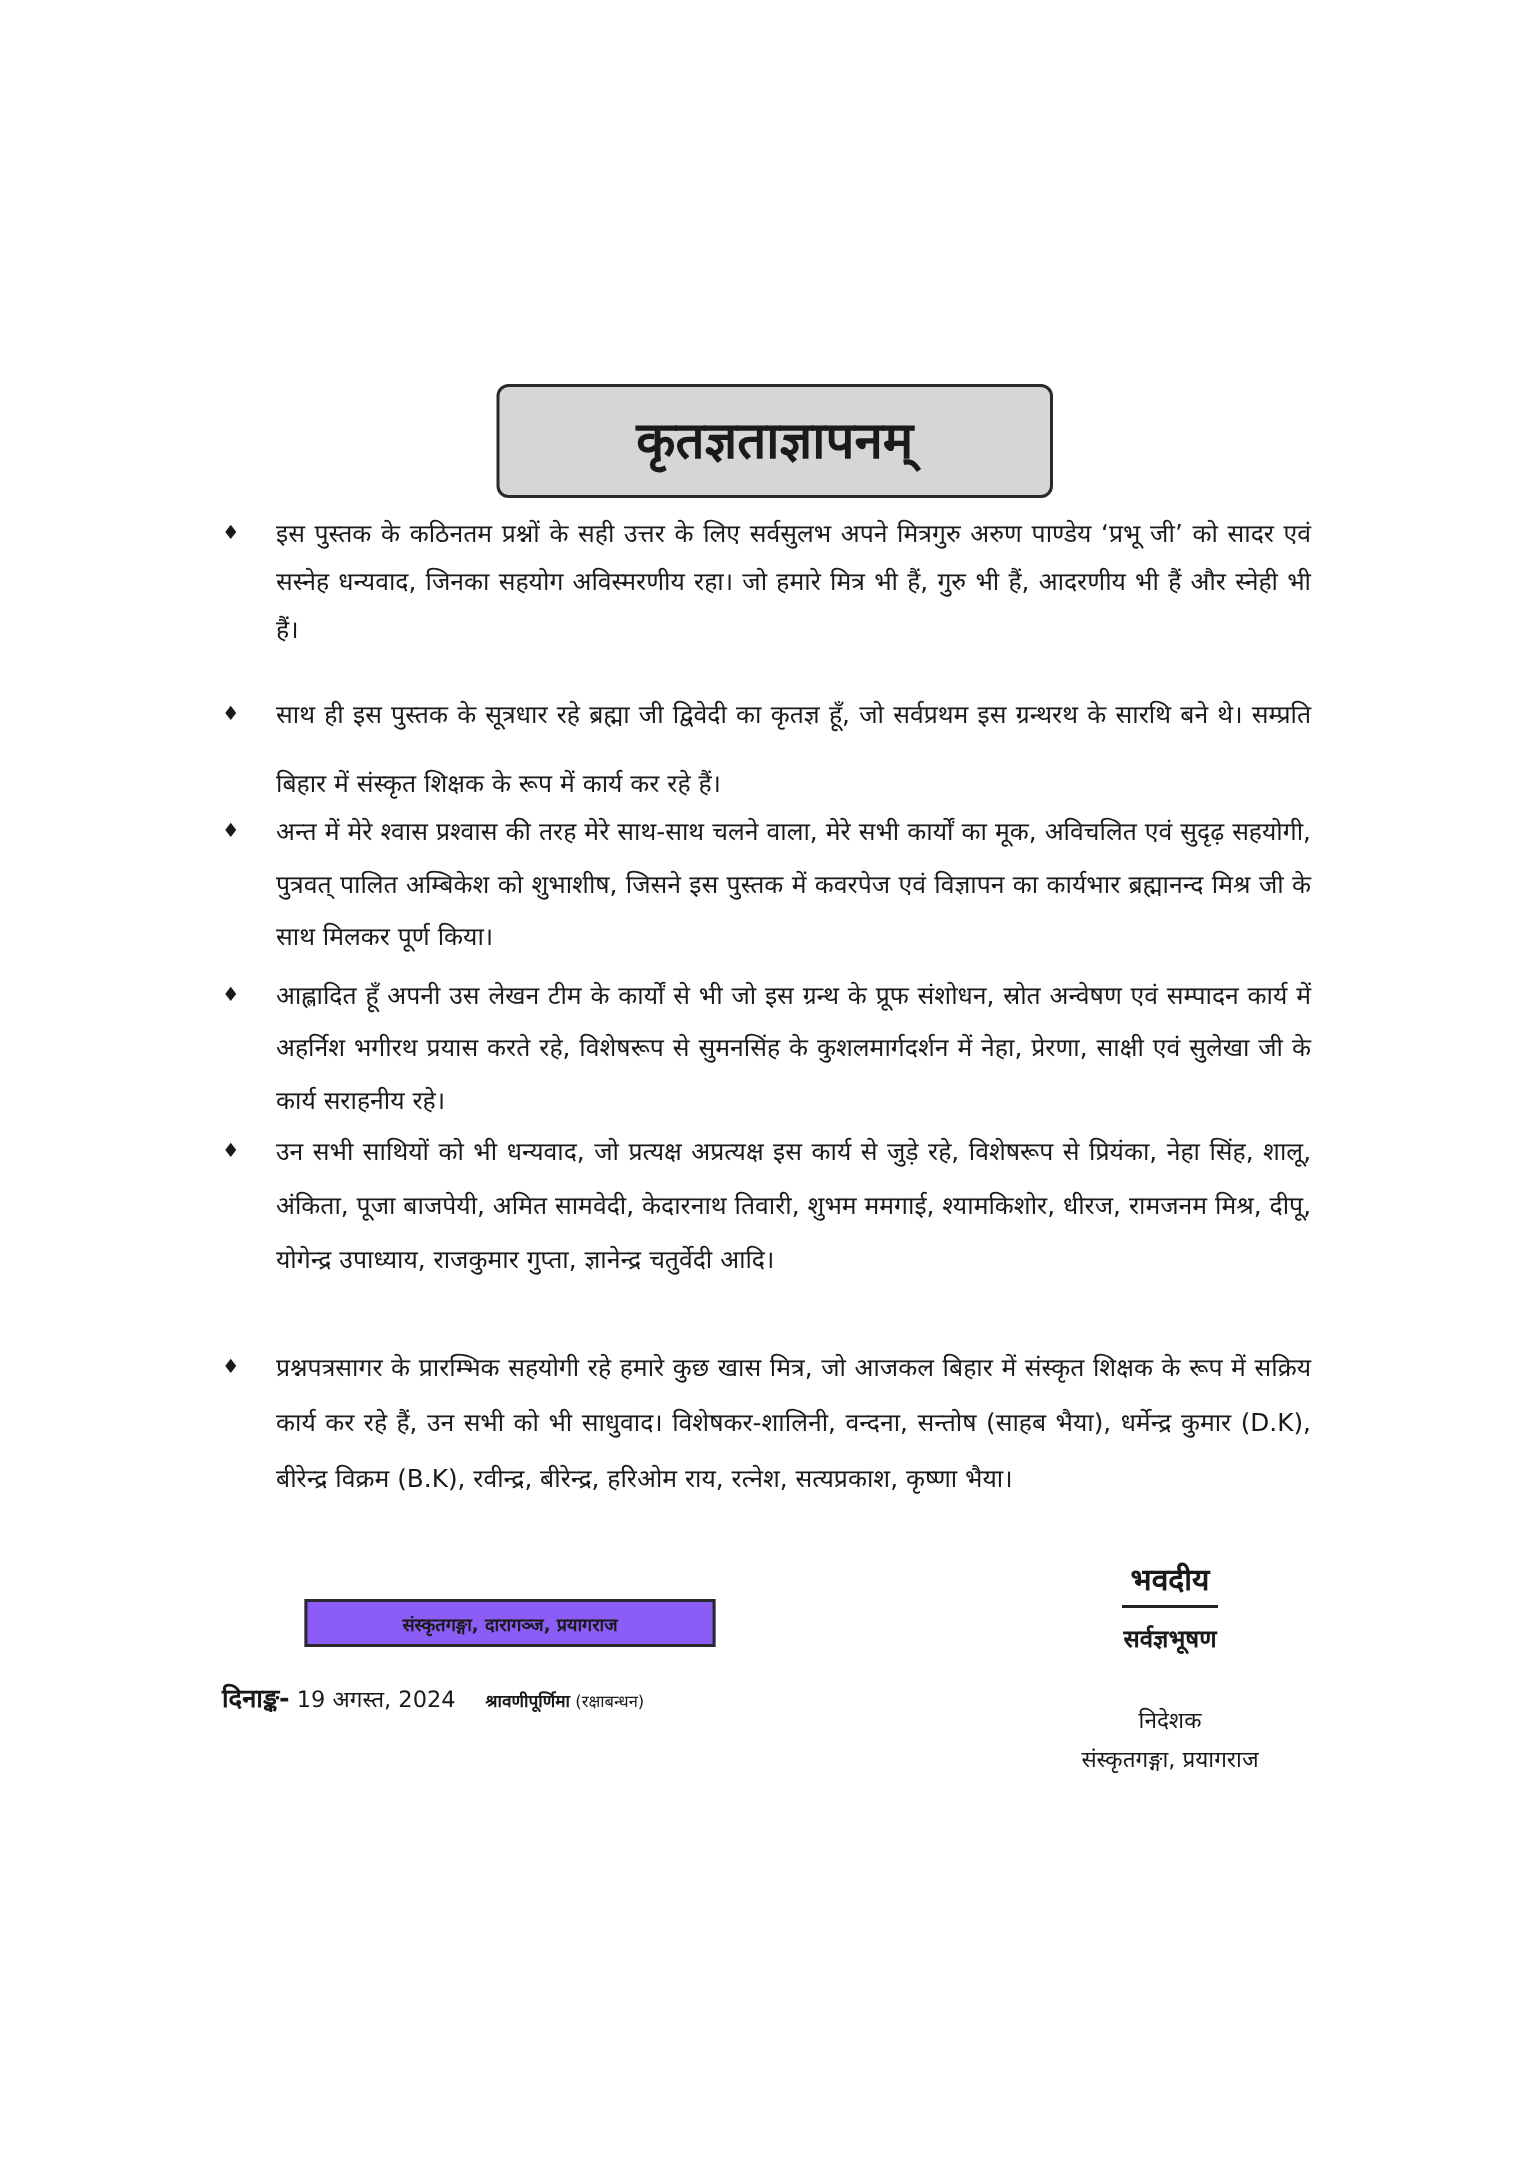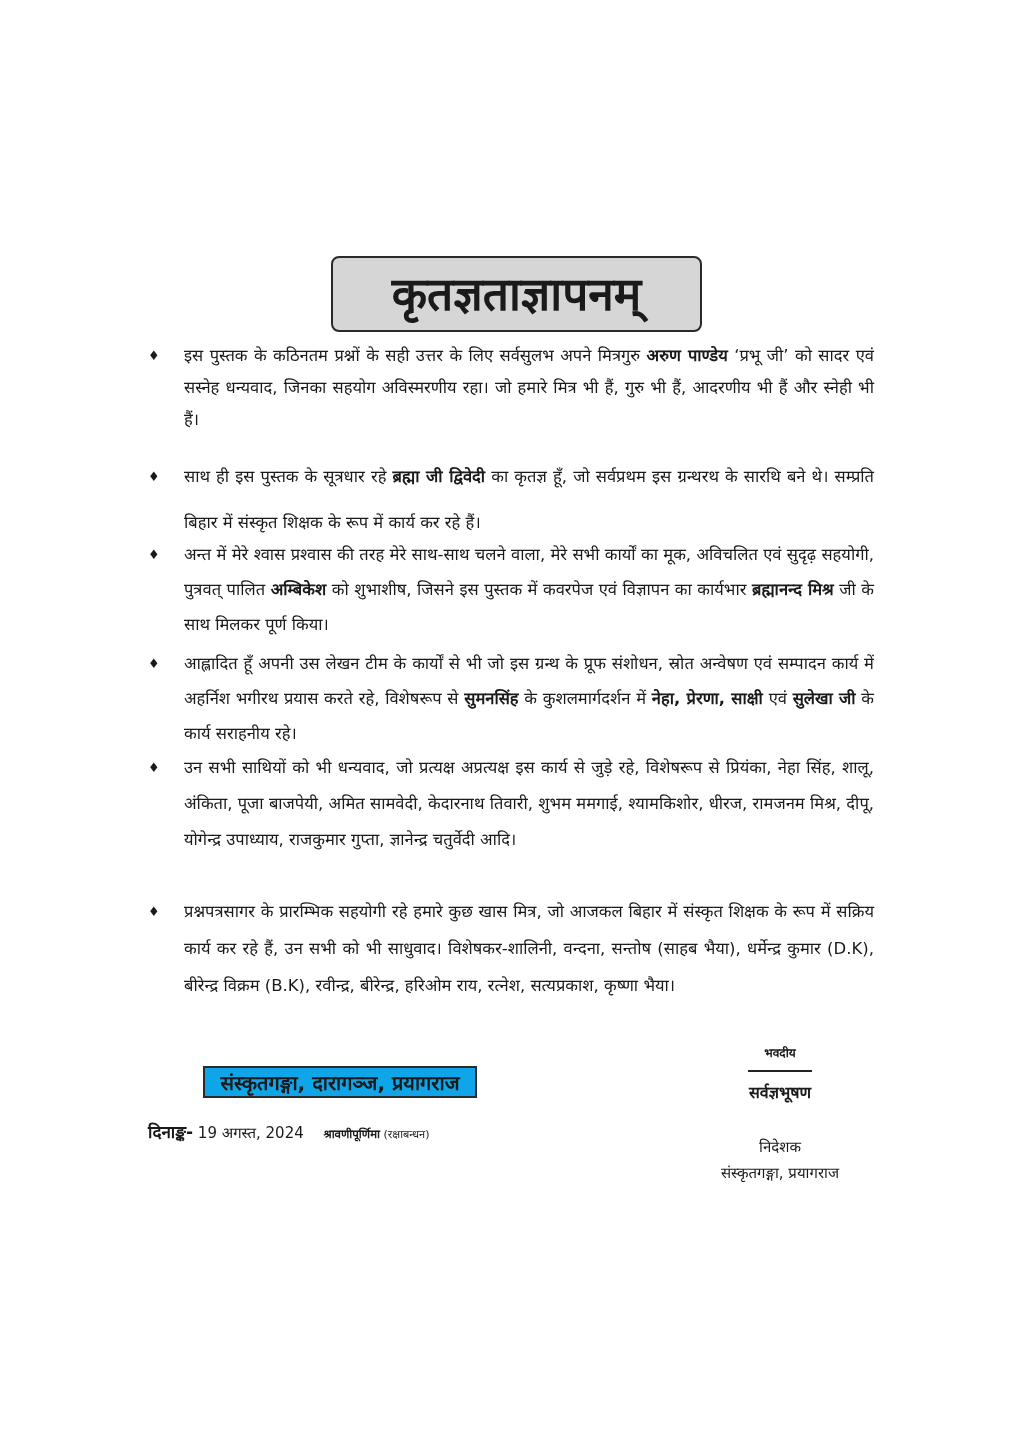--- a/index.html
+++ b/index.html
@@ -6,48 +6,48 @@
   body {
     width: 1024px; height: 1449px; position: relative; overflow: hidden;
     font-family: "DejaVu Sans", "Liberation Sans", sans-serif; color: #1a1a1a;
   }
   .title-box {
     position: absolute; left: 331px; top: 256px; width: 371px; height: 76px;
     background: #d6d6d6; border: 2px solid #2a2a2a; border-radius: 8px;
     box-sizing: border-box; display: flex; align-items: center; justify-content: center;
   }
   .title-text {
-    font-family: "DejaVu Sans", sans-serif; font-weight: bold; font-size: 46px;
+    font-family: "DejaVu Sans", sans-serif; font-weight: bold; font-size: 34px;
     color: #1a1a1a; letter-spacing: 0px; line-height: 1;
   }
   .list { position: absolute; left: 148px; top: 340px; width: 726px; }
   .item { position: relative; padding-left: 36px; font-size: 16.5px; line-height: 32px; text-align: justify; }
   .bullet { position: absolute; left: 0; top: 0; font-size: 13px; line-height: 32px; }
-  .item b { font-weight: bold; }
+  .item b { font-weight: normal; }
   .i1 { position: absolute; top: 0; }
   .i2 { position: absolute; top: 114px; line-height: 46px; }
   .i3 { position: absolute; top: 197px; line-height: 35px; }
   .i4 { position: absolute; top: 306px; line-height: 35px; }
   .i5 { position: absolute; top: 410px; line-height: 36px; }
   .i6 { position: absolute; top: 553px; line-height: 37px; }
   .item { width: 690px; }
 
   .place-box {
     position: absolute; left: 203px; top: 1066px; width: 274px; height: 32px;
-    background: #0ea5e9; border: 2px solid #2a2a2a; box-sizing: border-box;
+    background: #8b5cf6; border: 2px solid #2a2a2a; box-sizing: border-box;
     display: flex; align-items: center; justify-content: center;
-    font-size: 20px; font-weight: bold; color: #1a1a1a;
+    font-size: 12px; font-weight: bold; color: #1a1a1a;
   }
   .date-line { position: absolute; left: 148px; top: 1120px; font-size: 15px; white-space: nowrap; }
   .date-line .lbl { font-weight: bold; font-size: 17px; text-align: center; }
   .date-line .festival { font-weight: bold; font-size: 11.5px; margin-left: 15px; }
   .date-line .paren { font-size: 11px; }
 
   .sign { position: absolute; left: 690px; top: 1040px; width: 180px; text-align: center; }
-  .sign .closing { font-weight: bold; font-size: 12px; line-height: 26px; }
+  .sign .closing { font-weight: bold; font-size: 20px; line-height: 26px; }
   .sign .rule { width: 64px; height: 2px; background: #222; margin: 4px auto 8px auto; }
   .sign .name { font-weight: bold; font-size: 16px; line-height: 26px; }
   .sign .role { font-size: 15px; line-height: 26px; margin-top: 28px; }
   .sign .org { font-size: 15px; line-height: 26px; }
 </style>
 </head>
 <body>
 
 <div class="title-box">
   <span class="title-text">कृतज्ञताज्ञापनम्</span>

